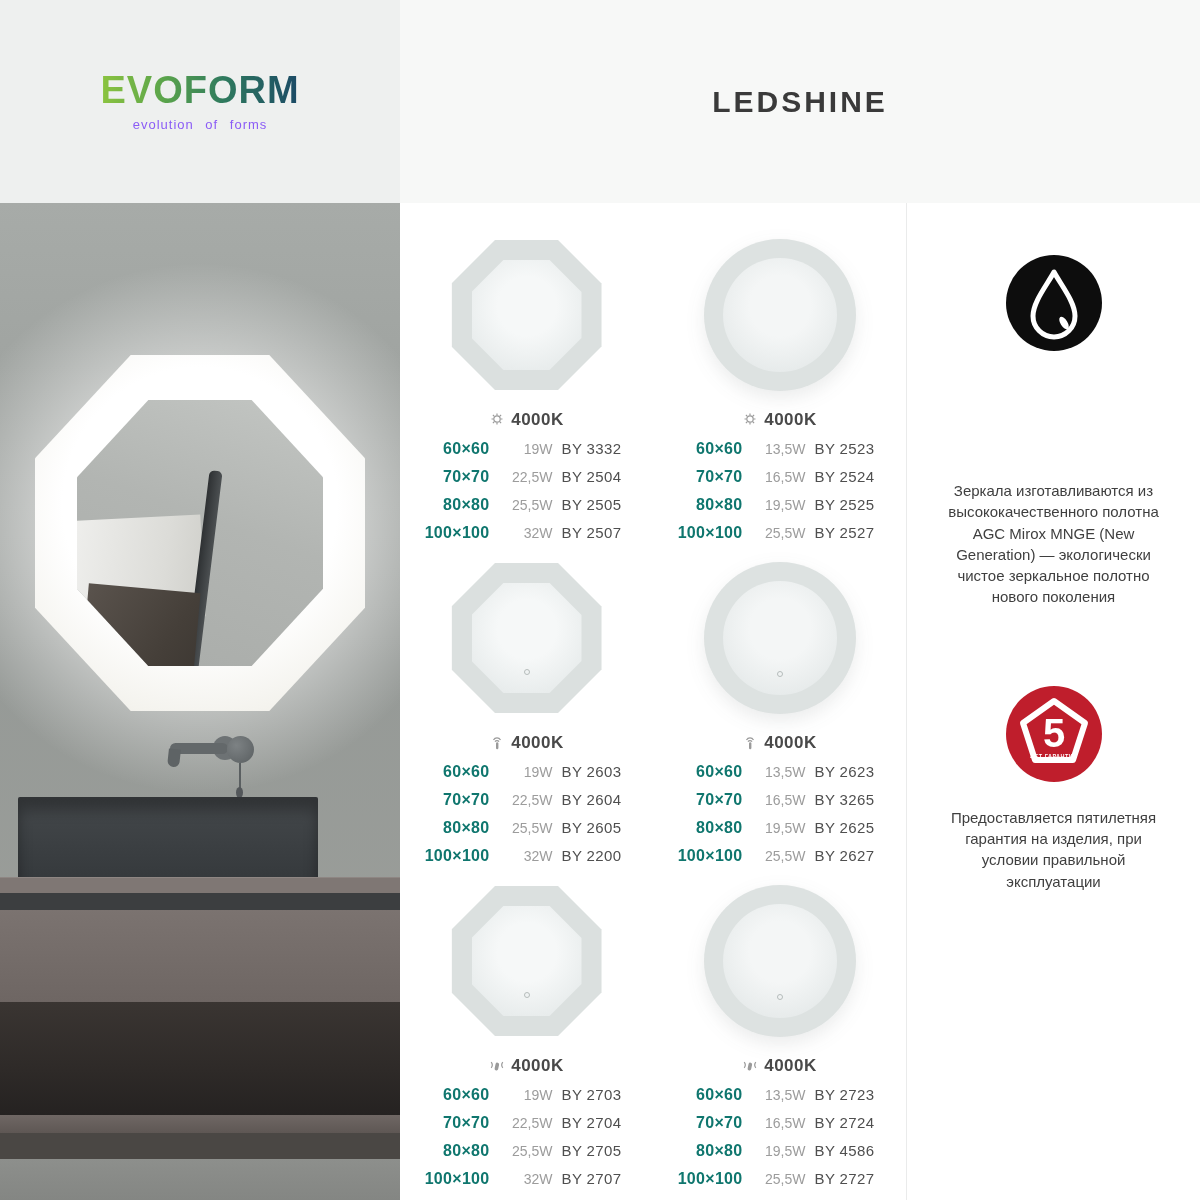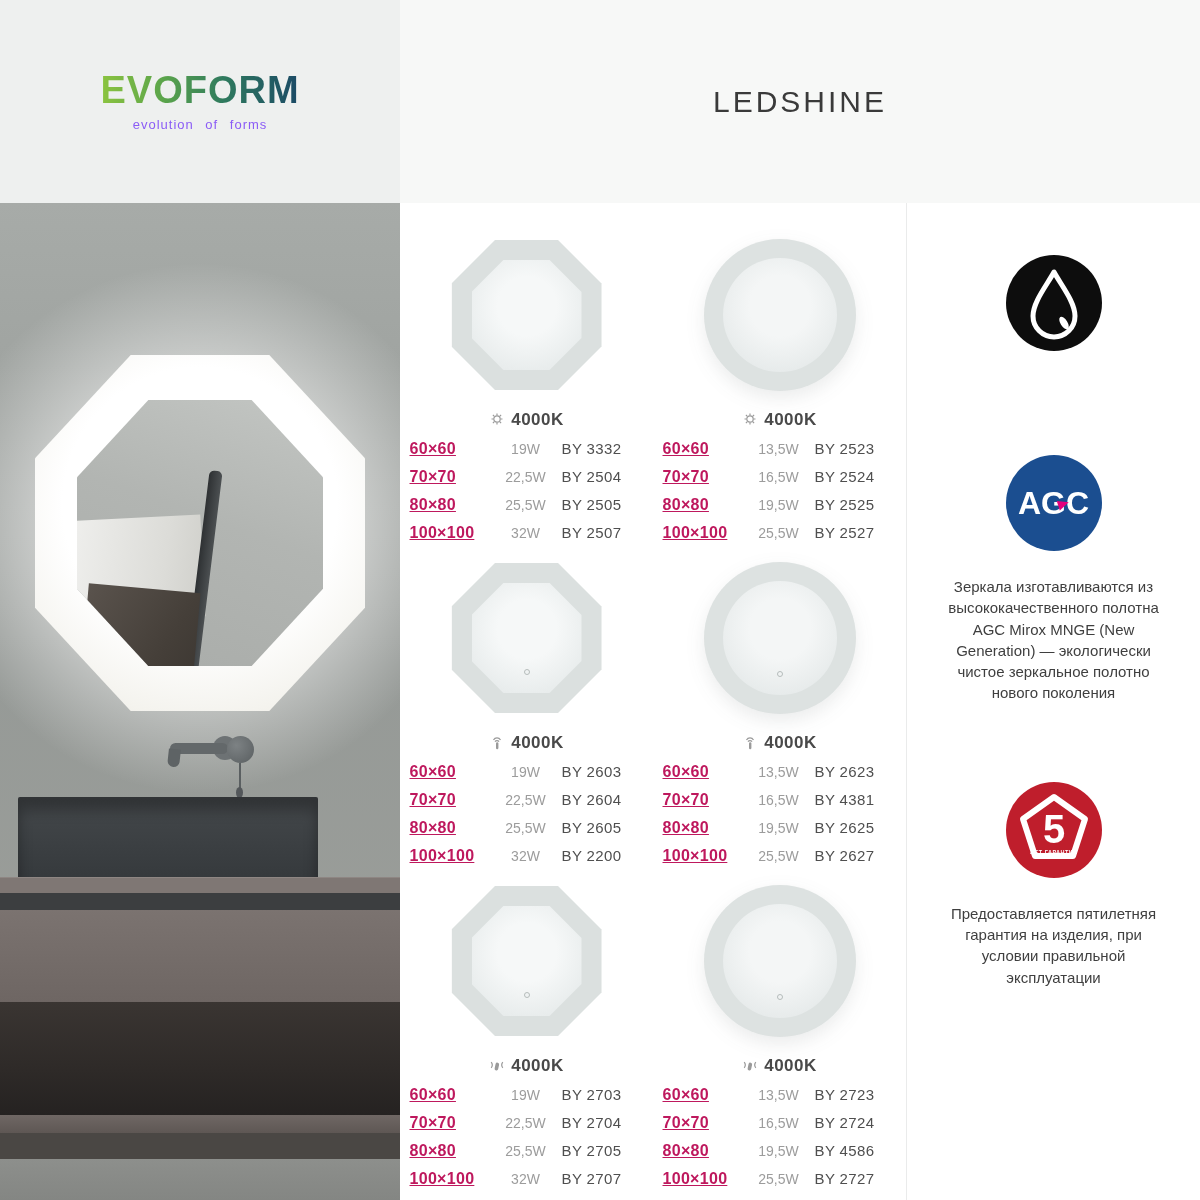--- a/index.html
+++ b/index.html
@@ -8,21 +8,21 @@
   .page { width:1200px; height:1200px; overflow:hidden; position:relative; background:#fff; }
 
   
   .topbar { display:flex; height:203px; }
   .topbar-left { width:400px; background:#eef0ef; display:flex; flex-direction:column; justify-content:center; align-items:center; }
   .topbar-right { flex:1; background:#f7f8f7; display:flex; flex-direction:column; justify-content:center; align-items:center; }
   .logo-text { font-size:38px; font-weight:800; letter-spacing:1px;
     background:linear-gradient(90deg,#8cc440 0%,#5aa44b 32%,#2f7a5e 62%,#1b4a66 100%);
     -webkit-background-clip:text; background-clip:text; color:transparent; line-height:1; }
   .logo-tagline { font-size:13px; color:#8b5cf6; letter-spacing:1px; word-spacing:7px; margin-top:8px; }
-  .main-title { font-size:30px; letter-spacing:3px; color:#3a3a3a; font-weight:400; }
+  .main-title { font-size:30px; letter-spacing:3px; color:#3a3a3a; font-weight:700; }
   .main-subtitle { font-size:27px; color:#2e2e2e; margin-top:8px; font-weight:400; }
 
   
   .content { display:flex; height:997px; }
   .photo { position:relative; width:400px; height:997px; overflow:hidden; background:#9b9e9b; flex:none; }
   .catalog { width:506px; flex:none; display:grid; grid-template-columns:1fr 1fr; grid-auto-rows:323px; padding-top:28px; background:#fff; }
   .features { flex:1; border-left:1px solid #eaebeb; display:flex; flex-direction:column; align-items:center; background:#fff; }
 
   
   .photo > div { position:absolute; }
@@ -72,22 +72,22 @@
   .mirror.round { width:152px; height:152px; border-radius:50%; background:#dde2e1; }
   .mirror.round .inner { position:absolute; inset:19px; border-radius:50%;
     background:radial-gradient(circle at 50% 42%, #f4f6f6 35%, #e7ebeb 75%, #e0e4e4 100%); }
   .sensor-dot { position:absolute; left:50%; bottom:16%; width:6px; height:6px; margin-left:-3px;
     border:1px solid #b5bcbb; border-radius:50%; background:#f0f3f3; }
   .spec { margin-top:11px; }
   .spec-head { display:flex; align-items:center; justify-content:center; gap:6px;
     font-size:17px; font-weight:600; color:#494949; margin-bottom:5px; letter-spacing:0.5px; }
   .spec-head svg { width:16px; height:16px; }
   .spec-row { display:grid; grid-template-columns:80px 54px 82px; column-gap:9px; line-height:27px; align-items:baseline; }
-  .sz { text-align:left; font-weight:700; font-size:16px; color:#be185d; letter-spacing:0.3px;text-decoration:underline; }
-  .pw { text-align:center; font-size:14px; color:#9c9c9c; }
+  .sz { text-align:right; font-weight:700; font-size:16px; color:#0f766e; letter-spacing:0.3px; }
+  .pw { text-align:right; font-size:14px; color:#9c9c9c; }
   .art { text-align:left; font-size:15px; color:#4f4f4f; letter-spacing:0.4px; white-space:nowrap; }
 
   
   .feature { display:flex; flex-direction:column; align-items:center; }
   .f1 { margin-top:52px; } .f2 { margin-top:104px; } .f3 { margin-top:78px; }
   .f-icon { width:96px; height:96px; flex:none; }
   .f-text { margin-top:25px; width:230px; text-align:center; font-size:15px; line-height:1.42; color:#3f3f3f; }
   .agc-circle { position:relative; width:96px; height:96px; border-radius:50%; background:#1b4e90;
     display:flex; align-items:center; justify-content:center; }
   .agc-label { color:#fff; font-weight:800; font-size:32px; letter-spacing:0; }
@@ -280,21 +280,21 @@
             <span>4000K</span>
           </div>
           <div class="spec-row">
               <span class="sz">60×60</span>
               <span class="pw">13,5W</span>
               <span class="art">BY 2623</span>
             </div>
           <div class="spec-row">
               <span class="sz">70×70</span>
               <span class="pw">16,5W</span>
-              <span class="art">BY 4381</span>
+              <span class="art">BY 3265</span>
             </div>
           <div class="spec-row">
               <span class="sz">80×80</span>
               <span class="pw">19,5W</span>
               <span class="art">BY 2625</span>
             </div>
           <div class="spec-row">
               <span class="sz">100×100</span>
               <span class="pw">25,5W</span>
               <span class="art">BY 2627</span>
@@ -390,24 +390,20 @@
 
       <div class="feature f1">
         <svg class="f-icon" viewBox="0 0 96 96">
           <circle cx="48" cy="48" r="48" fill="#0d0d0d"></circle>
           <path d="M48 17 C41 30 27 47 27 61 a21 21 0 0 0 42 0 C69 47 55 30 48 17 Z" fill="none" stroke="#ffffff" stroke-width="5" stroke-linejoin="round"></path>
           <ellipse cx="58" cy="68" rx="3.5" ry="7" fill="#ffffff" transform="rotate(-32 58 68)"></ellipse>
         </svg>
       </div>
 
       <div class="feature f2">
-        <div class="agc-circle">
-          <span class="agc-label">AGC</span>
-          <span class="agc-accent"></span>
-        </div>
         <div class="f-text">Зеркала изготавливаются из высококачественного полотна AGC Mirox MNGE (New Generation) — экологически чистое зеркальное полотно нового поколения</div>
       </div>
 
       <div class="feature f3">
         <svg class="f-icon" viewBox="0 0 96 96">
           <circle cx="48" cy="48" r="48" fill="#bf1e2c"></circle>
           <path d="M48 15 L79 37 L67 74 L29 74 L17 37 Z" fill="none" stroke="#ffffff" stroke-width="6" stroke-linejoin="round"></path>
           <text x="48" y="61" font-size="40" font-weight="bold" fill="#ffffff" text-anchor="middle">5</text>
           <text x="48" y="71.5" font-size="5.5" font-weight="bold" fill="#ffffff" text-anchor="middle" letter-spacing="0.5">ЛЕТ ГАРАНТИИ</text>
         </svg>

